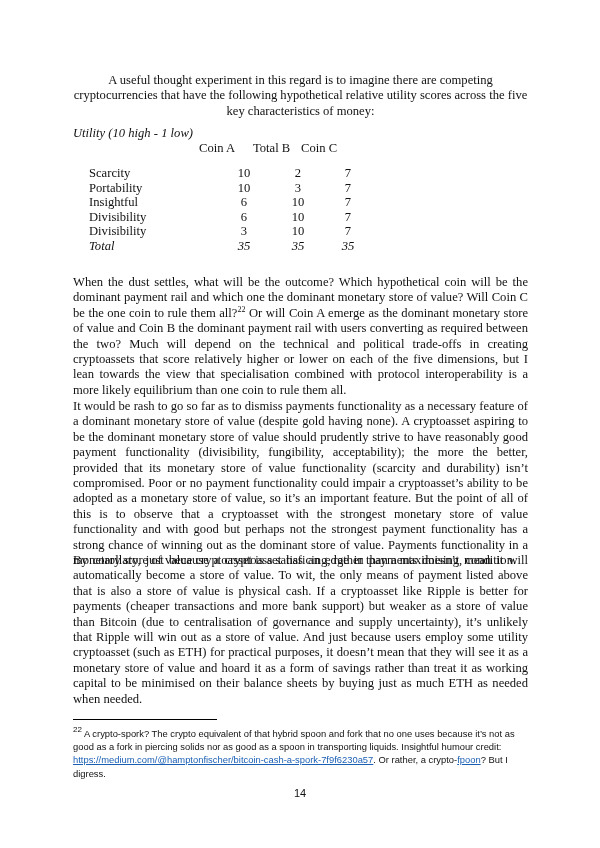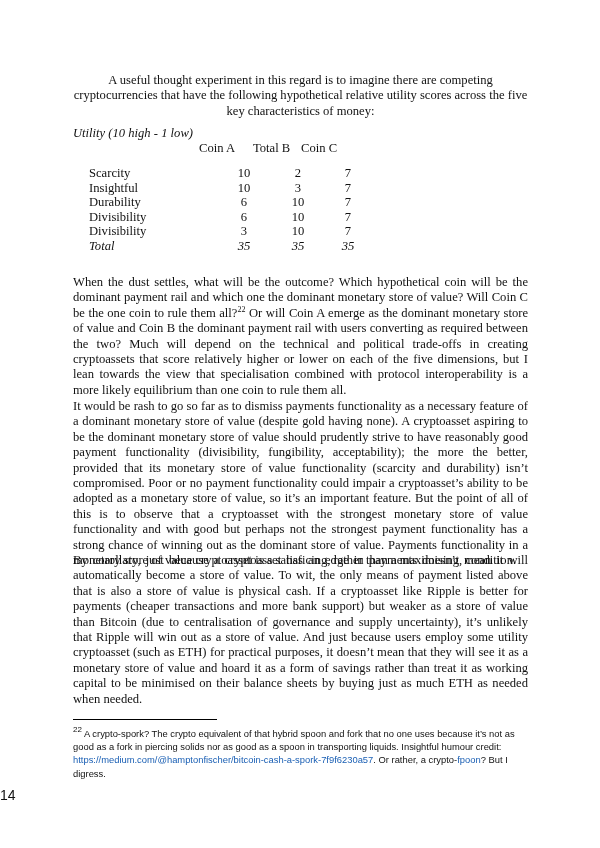--- a/index.html
+++ b/index.html
@@ -20,22 +20,22 @@
   .tbl .row.total { font-style: italic; }
   .p1 { top: 275px; }
   .p2 { top: 399px; }
   .p3 { top: 553px; }
   sup { font-size: 8px; line-height: 0; vertical-align: 5px; }
   .fn-rule { position: absolute; left: 73px; top: 719px; width: 144px; height: 0; border-top: 1px solid #000; }
   .footnote {
     position: absolute; left: 73px; top: 727px; width: 460px;
     font-family: "Liberation Sans", sans-serif; font-size: 9.4px; line-height: 13.2px; color: #111; margin: 0;
   }
-  .footnote a { color: #1a5fb4; }
-  .page-num { position: absolute; left: 0; width: 600px; top: 787px; font-family: "Liberation Sans", sans-serif; font-size: 14px; color: #111; }
+  .footnote a { color: #1a5fb4; text-decoration: underline; }
+  .page-num { position: absolute; left: 0; width: 600px; top: 787px; text-align: center; font-family: "Liberation Sans", sans-serif; font-size: 11px; color: #111; }
 </style>
 </head>
 <body>
 
 <div class="page">
 
   <p class="body-text intro">A useful thought experiment in this regard is to imagine there are competing cryptocurrencies that have the following hypothetical relative utility scores across the five key characteristics of money:</p>
 
   <div class="tbl">
     <div class="hdr-label">Utility (10 high - 1 low)</div>
@@ -43,27 +43,27 @@
     <div class="col-h" style="left:180px">Total B</div>
     <div class="col-h" style="left:228px">Coin C</div>
 
     <div class="row" style="top:40px">
       <span class="lbl">Scarcity</span>
       <span class="v" style="left:140px">10</span>
       <span class="v" style="left:194px">2</span>
       <span class="v" style="left:244px">7</span>
     </div>
     <div class="row" style="top:54.6px">
-      <span class="lbl">Insightful</span>
+      <span class="lbl">Portability</span>
       <span class="v" style="left:140px">10</span>
       <span class="v" style="left:194px">3</span>
       <span class="v" style="left:244px">7</span>
     </div>
     <div class="row" style="top:69.2px">
-      <span class="lbl">Durability</span>
+      <span class="lbl">Insightful</span>
       <span class="v" style="left:140px">6</span>
       <span class="v" style="left:194px">10</span>
       <span class="v" style="left:244px">7</span>
     </div>
     <div class="row" style="top:83.8px">
       <span class="lbl">Divisibility</span>
       <span class="v" style="left:140px">6</span>
       <span class="v" style="left:194px">10</span>
       <span class="v" style="left:244px">7</span>
     </div>

